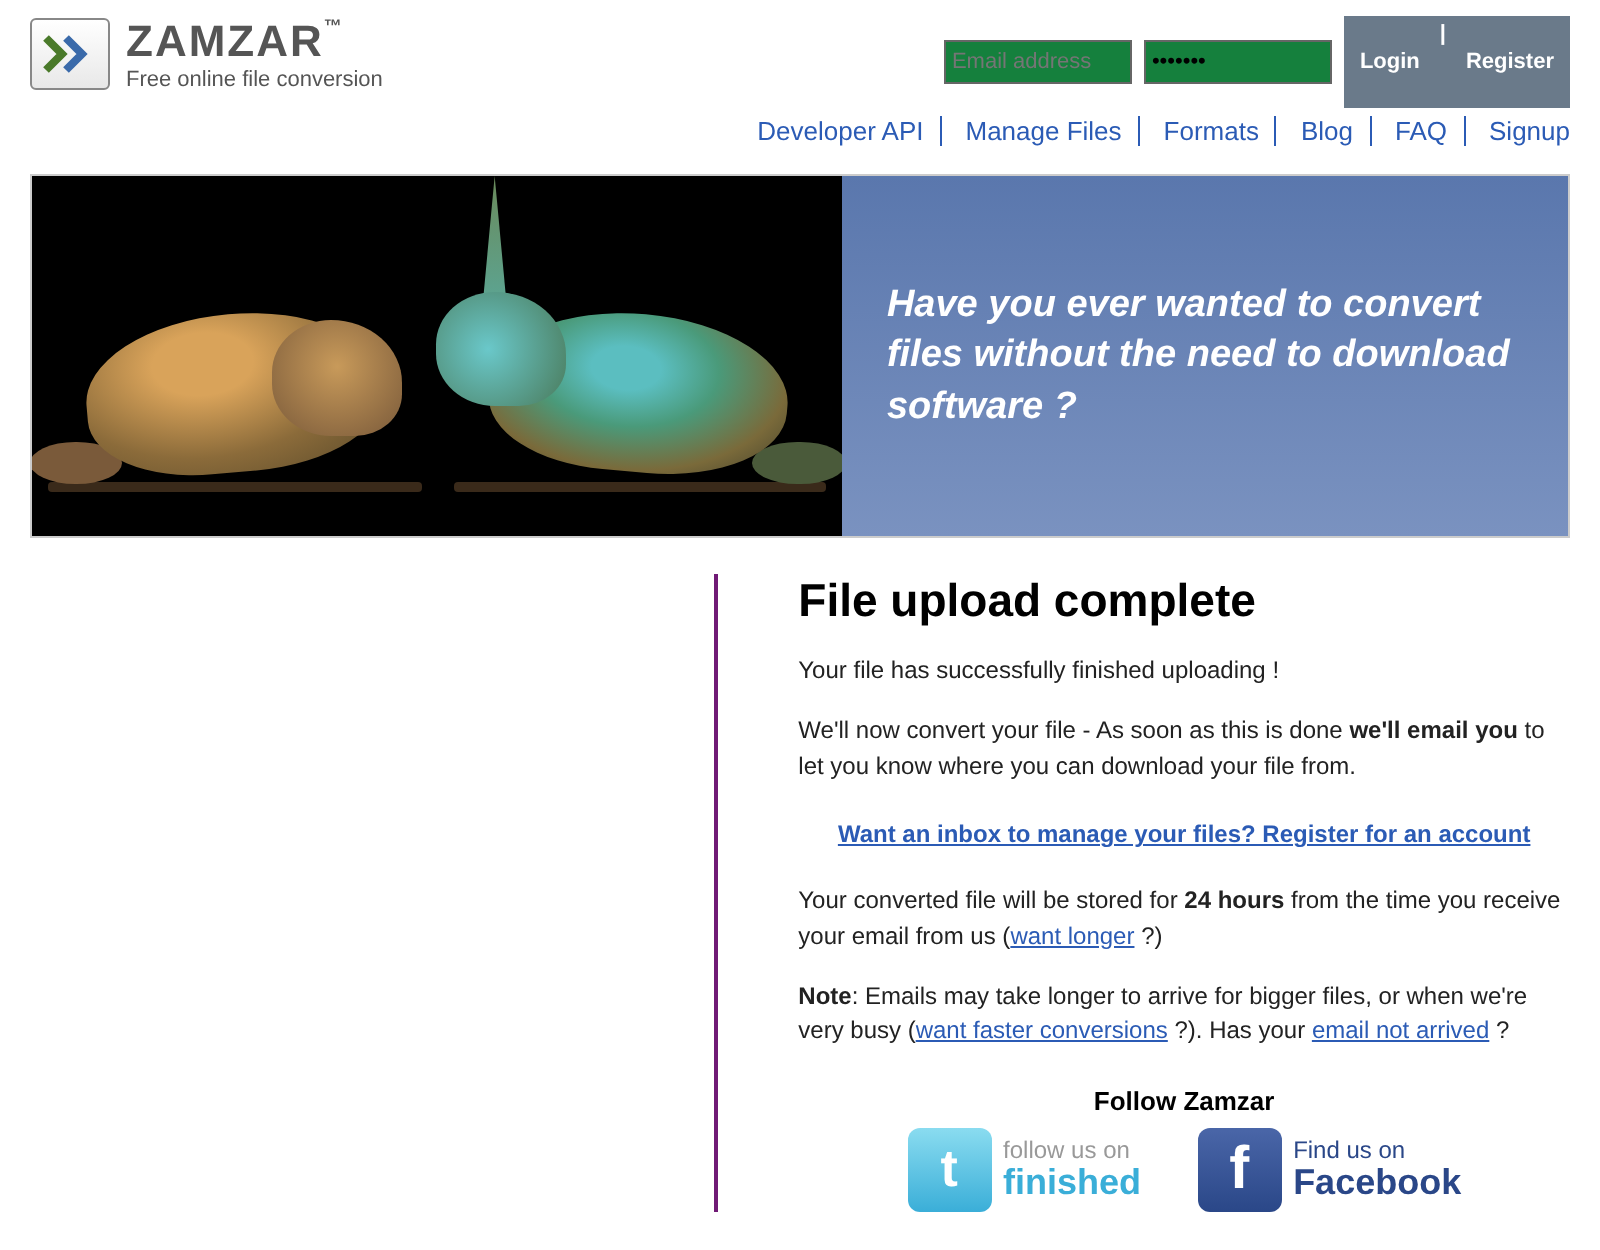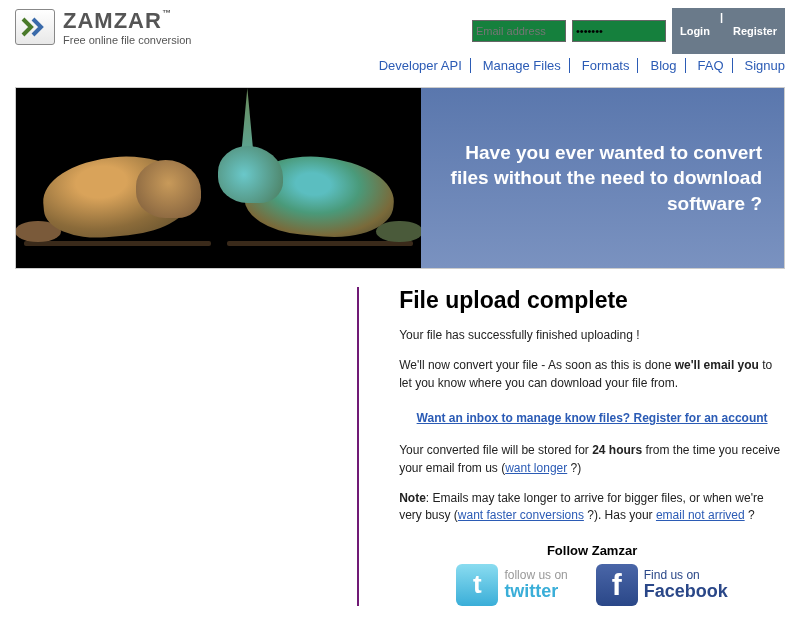--- a/index.html
+++ b/index.html
@@ -27,21 +27,21 @@
 .c1 .c-body{left:10%;background:radial-gradient(ellipse at 40% 30%,#d9a35a 20%,#8b6b3a 60%,#5a4a2a);transform:rotate(-5deg)}
 .c2 .c-body{left:10%;background:radial-gradient(ellipse at 45% 35%,#5bbec0 15%,#4a9a7a 40%,#7a6a3a 70%,#3a3a2a);transform:rotate(5deg)}
 .c-head{position:absolute;width:35%;height:40%;border-radius:50% 60% 40% 50%}
 .c1 .c-head{right:5%;bottom:35%;background:radial-gradient(circle at 50% 40%,#c89a5a,#7a5a3a)}
 .c2 .c-head{left:-5%;bottom:45%;background:radial-gradient(circle at 40% 50%,#6ac8ca,#4a7a5a)}
 .c2 .crest{position:absolute;left:2%;bottom:75%;width:18%;height:50%;background:linear-gradient(to top,#5aa89a,#6a8a5a);clip-path:polygon(30% 100%,50% 0%,70% 100%)}
 .c-tail{position:absolute;width:25%;height:15%;border-radius:50%;bottom:18%}
 .c1 .c-tail{left:-5%;background:#7a5a3a}
 .c2 .c-tail{right:-5%;background:#4a5a3a}
 .branch{position:absolute;bottom:15%;width:100%;height:4%;background:#3a2a1a;border-radius:2px}
-.hero-txt{width:44%;background:linear-gradient(to bottom,#5a77ad,#7a92c0);color:#fff;display:flex;align-items:center;justify-content:center;text-align:right;padding:0 22px;font-size:19px;font-weight:bold;line-height:1.35;}
+.hero-txt{width:44%;background:linear-gradient(to bottom,#5a77ad,#7a92c0);color:#fff;display:flex;align-items:center;justify-content:center;padding:0 22px;font-size:19px;font-weight:bold;line-height:1.35;font-style:italic}
 .main{display:flex;padding:18px 15px}
 .left-col{width:47%}
 .right-col{width:53%;border-left:2px solid #701a75;padding-left:40px}
 h1{font-size:23px;font-weight:bold;margin:0 0 12px;font-family:Arial}
 .body-txt{font-size:12px;color:#222;line-height:1.45;margin:13px 0 12px}
 .reg-link{text-align:center;margin:16px 0}
 .reg-link a{color:#2b5bb5;font-weight:bold;font-size:12px;text-decoration:underline;cursor:pointer}
 .inline-link{color:#2b5bb5;text-decoration:underline;cursor:pointer}
 .follow{margin-top:18px}
 .follow-h{text-align:center;font-size:13px;font-weight:bold;margin-bottom:6px}
@@ -114,31 +114,31 @@
   </div>
   <div class="hero-txt">Have you ever wanted to convert files without the need to download software ?</div>
 </div>
 
 <div class="main">
   <div class="left-col"></div>
   <div class="right-col">
     <h1>File upload complete</h1>
     <p class="body-txt">Your file has successfully finished uploading !</p>
     <p class="body-txt"><span>We'll now convert your file - As soon as this is done </span><b>we'll email you</b><span> to let you know where you can download your file from.</span></p>
-    <div class="reg-link"><a>Want an inbox to manage know files? Register for an account</a></div>
+    <div class="reg-link"><a>Want an inbox to manage your files? Register for an account</a></div>
     <p class="body-txt"><span>Your converted file will be stored for </span><b>24 hours</b><span> from the time you receive your email from us (</span><a class="inline-link">want longer</a><span> ?)</span></p>
     <p class="body-txt"><b>Note</b><span>: Emails may take longer to arrive for bigger files, or when we're very busy (</span><a class="inline-link">want faster conversions</a><span> ?). Has your </span><a class="inline-link">email not arrived</a><span> ?</span></p>
     <div class="follow">
       <div class="follow-h">Follow Zamzar</div>
       <div class="follow-row">
         <div class="soc">
           <div class="soc-ico tw">t</div>
           <div class="soc-txt">
               <div class="soc-top">follow us on</div>
-              <div class="soc-bot tw-c">twitter</div>
+              <div class="soc-bot tw-c">finished</div>
             </div>
         </div>
         <div class="soc">
           <div class="soc-ico fb">f</div>
           <div class="soc-txt">
               <div class="soc-top" style="color:#2a4788">Find us on</div>
               <div class="soc-bot fb-c">Facebook</div>
             </div>
         </div>
       </div>

